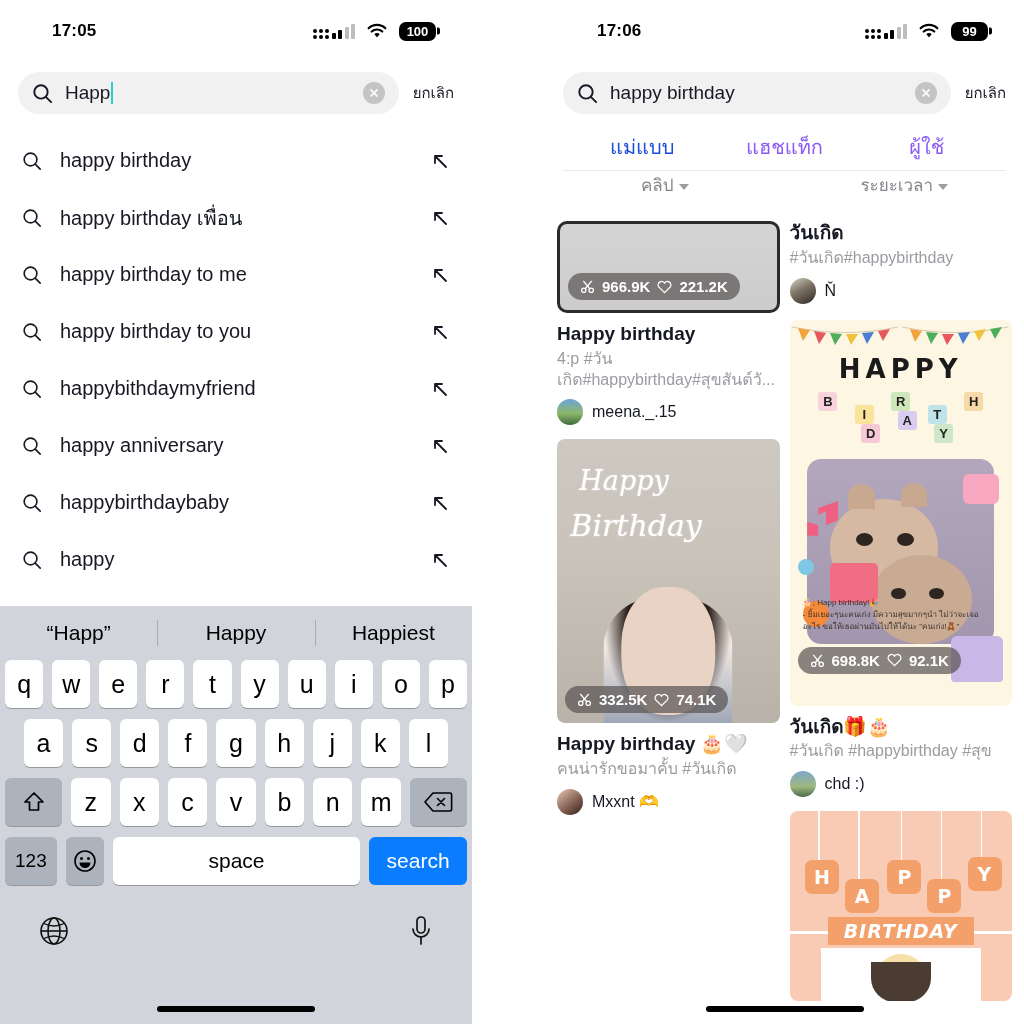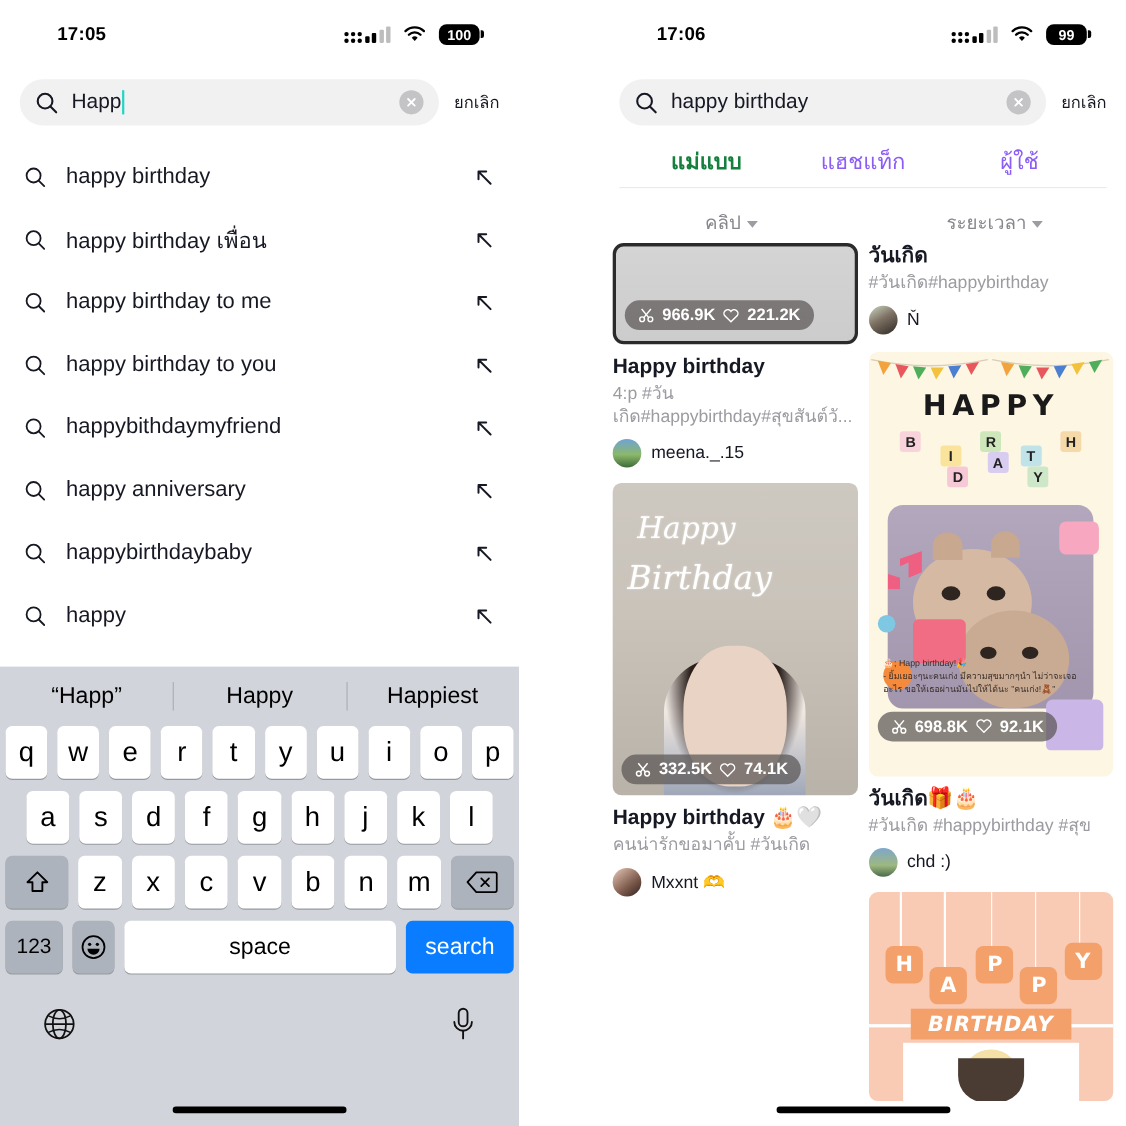--- a/index.html
+++ b/index.html
@@ -98,23 +98,23 @@
   .key.ksearch { flex:1.7; background:#0a7cff; color:#fff; font-size:21px; box-shadow:none; }
   .kbottom { display:flex; align-items:center; justify-content:space-between; padding:6px 38px 0 38px; height:64px; }
   .home-bar {
     position:absolute; bottom:12px; left:50%; transform:translateX(-50%);
     width:158px; height:6px; background:#000; border-radius:3px;
   }
 
   
   .tabs { display:flex; align-items:center; height:46px; padding:0 26px; }
   .tab { flex:1; text-align:center; font-size:20px; color:#8b5cf6; }
-  .tab.active { color:#15803d; font-weight:700; }
+  .tab.active { color:#1d4ed8; font-weight:400; }
   .tabs-divider { height:1px; background:#eaeaec; margin:0 18px; }
-  .filters { display:flex; align-items:flex-end; height:44px; }
+  .filters { display:flex; align-items:flex-start; height:44px; }
   .filter { flex:1; text-align:center; font-size:17px; color:#86868c; }
   .caret-dn { display:inline-block; margin-left:5px; border-left:5px solid transparent;
     border-right:5px solid transparent; border-top:6px solid #9c9ca3; vertical-align:middle; }
 
   .feed { display:flex; gap:10px; padding:6px 12px 0 12px; }
   .col { flex:1; display:flex; flex-direction:column; gap:8px; }
   .card { display:flex; flex-direction:column; }
   .thumb { border-radius:8px; position:relative; overflow:hidden; width:100%; }
   .stats {
     position:absolute; left:8px; bottom:10px; background:rgba(90,86,84,.72);

